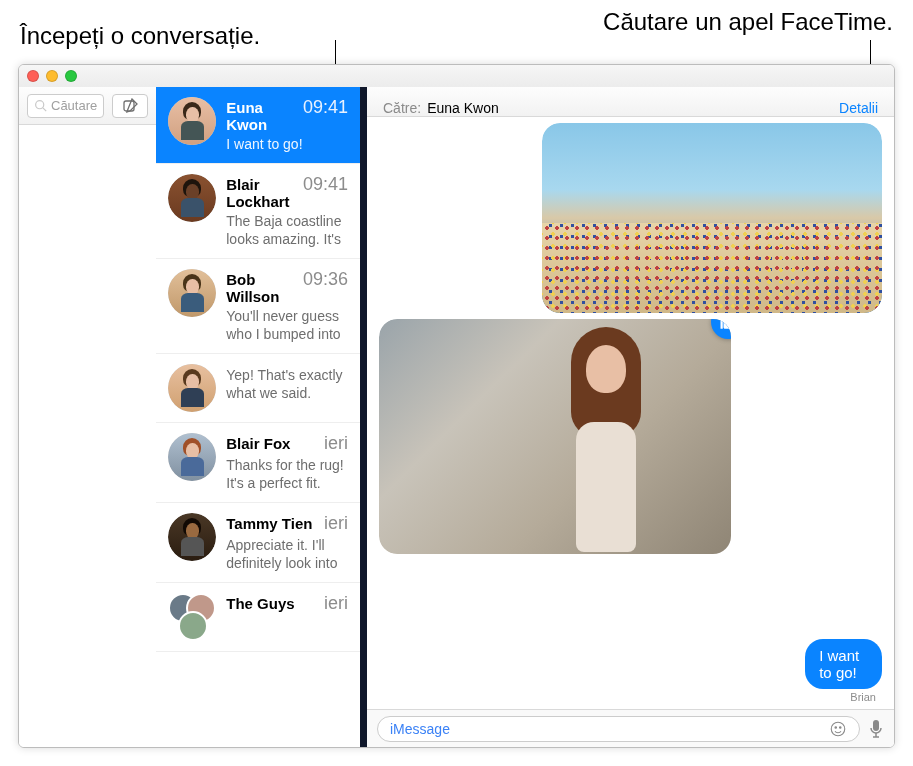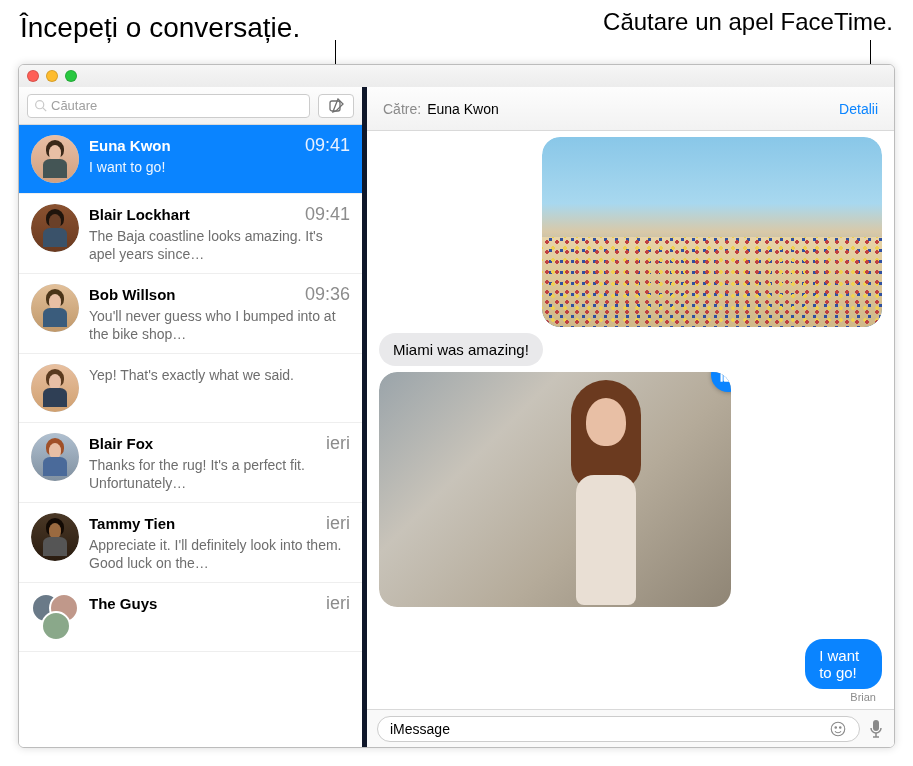--- a/index.html
+++ b/index.html
@@ -11,22 +11,22 @@
       position: relative;
     }
     .annotations {
       position: relative;
       height: 64px;
       width: 100%;
     }
     .annot-left {
       position: absolute;
       left: 20px;
-      top: 12px;
-      font-size: 28px;
+      top: 22px;
+      font-size: 24px;
       color: #000;
     }
     .annot-right {
       position: absolute;
       right: 20px;
       top: 8px;
       font-size: 24px;
       color: #000;
     }
     .line-left {
@@ -75,23 +75,23 @@
     .t-min { background: #febc2e; }
     .t-max { background: #28c840; }
     .main-area {
       flex: 1;
       display: flex;
       min-height: 0;
     }
     
     .sidebar {
       width: 348px;
-      border-right: 5px solid #0f172a;
-      display: flex;
-      flex-direction: column;
+      border-right: 7px solid #0f172a;
+      display: flex;
+      flex-direction: row;
       background: #fff;
     }
     .sidebar-top {
       height: 38px;
       display: flex;
       align-items: center;
       padding: 6px 8px;
       gap: 8px;
       border-bottom: 1px solid #d9d9d9;
       background: linear-gradient(#fdfdfd, #f2f2f2);
@@ -170,24 +170,24 @@
     .conv-item:not(.selected) .conv-preview { color: #6e6e6e; }
     .conv-item.selected .conv-preview { color: #eef6ff; }
     
     .chat-pane {
       flex: 1;
       display: flex;
       flex-direction: column;
       background: #fff;
     }
     .chat-header {
-      height: 44px;
+      height: 30px;
       border-bottom: 1px solid #d9d9d9;
       display: flex;
-      align-items: center;
+      align-items: flex-end;
       padding: 0 16px;
       background: linear-gradient(#fdfdfd, #f2f2f2);
       font-size: 14px;
     }
     .to-label { color: #8a8a8a; margin-right: 6px; }
     .to-name { color: #000; }
     .details-link {
       margin-left: auto;
       color: #0a84ff;
       font-size: 14px;
@@ -314,21 +314,21 @@
       background: #f9f9f9;
     }
     .msg-input {
       flex: 1;
       height: 26px;
       border: 1px solid #ccc;
       border-radius: 13px;
       background: #fff;
       padding: 0 12px;
       font-size: 14px;
-      color: #000000;
+      color: #3b82f6;
       display: flex;
       align-items: center;
       justify-content: space-between;
     }
     .input-icons {
       display: flex;
       gap: 8px;
       align-items: center;
       color: #8a8a8a;
     }
@@ -547,23 +547,20 @@
       <div class="chat-body">
 
         <div class="msg-row out">
           <div class="bubble image out">
             <div class="beach-img">
                 <div class="crowd"></div>
               </div>
           </div>
         </div>
 
-        <div class="msg-row in">
-          <div class="bubble in">Miami was amazing!</div>
-        </div>
 
         <div class="msg-row in">
           <div class="bubble image in" style="position:relative;">
             <div class="portrait-img">
               <div class="portrait-fig">
                   <div class="hair"></div>
                   <div class="face"></div>
                   <div class="body"></div>
                 </div>
             </div>

